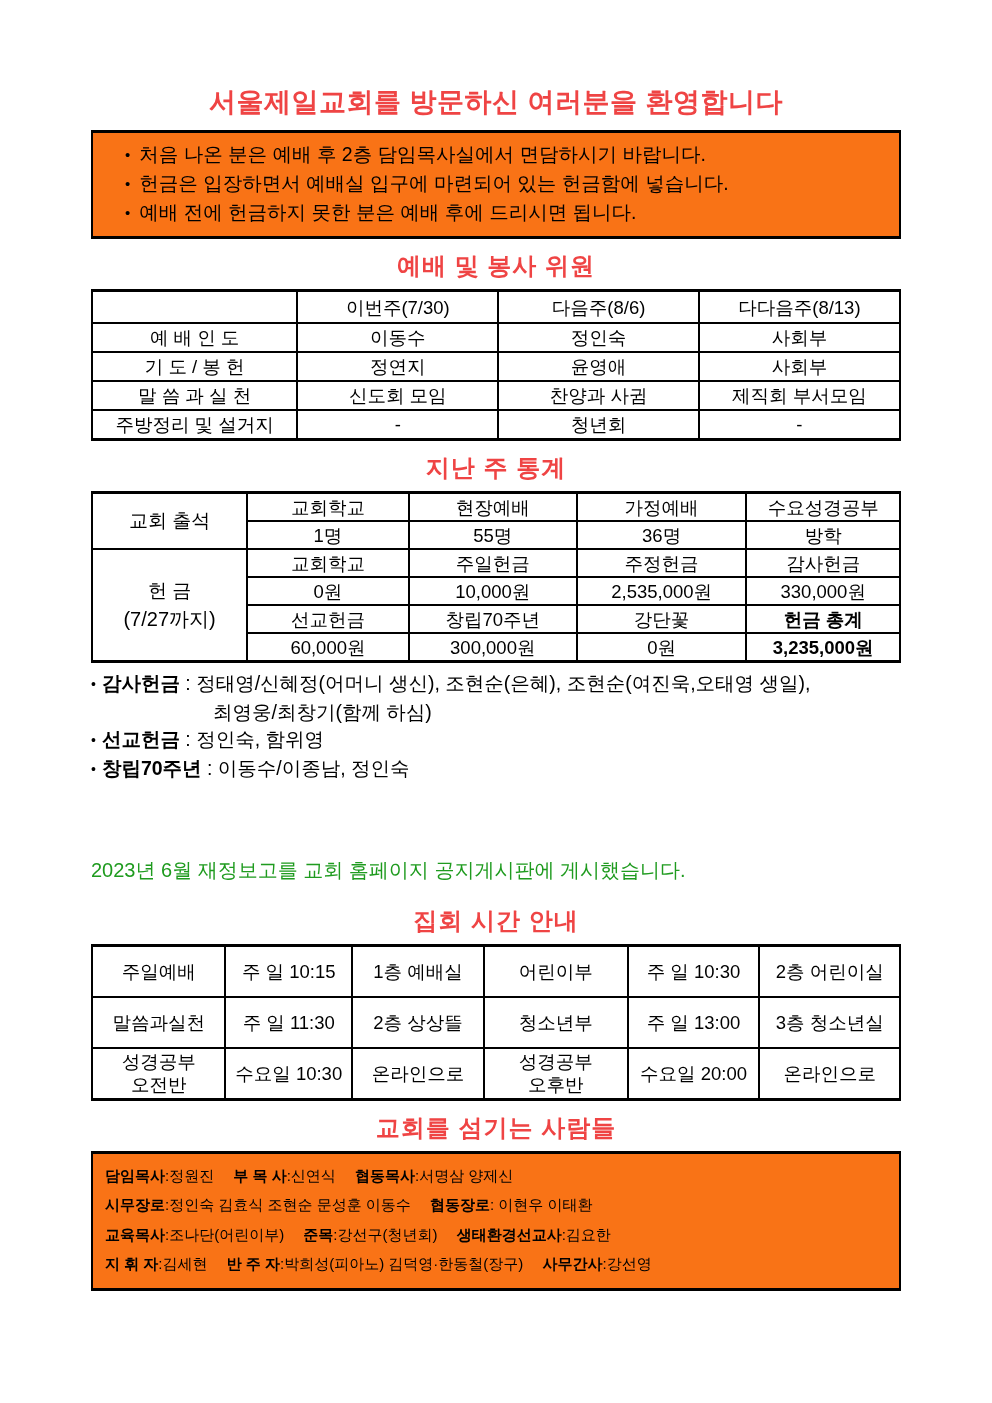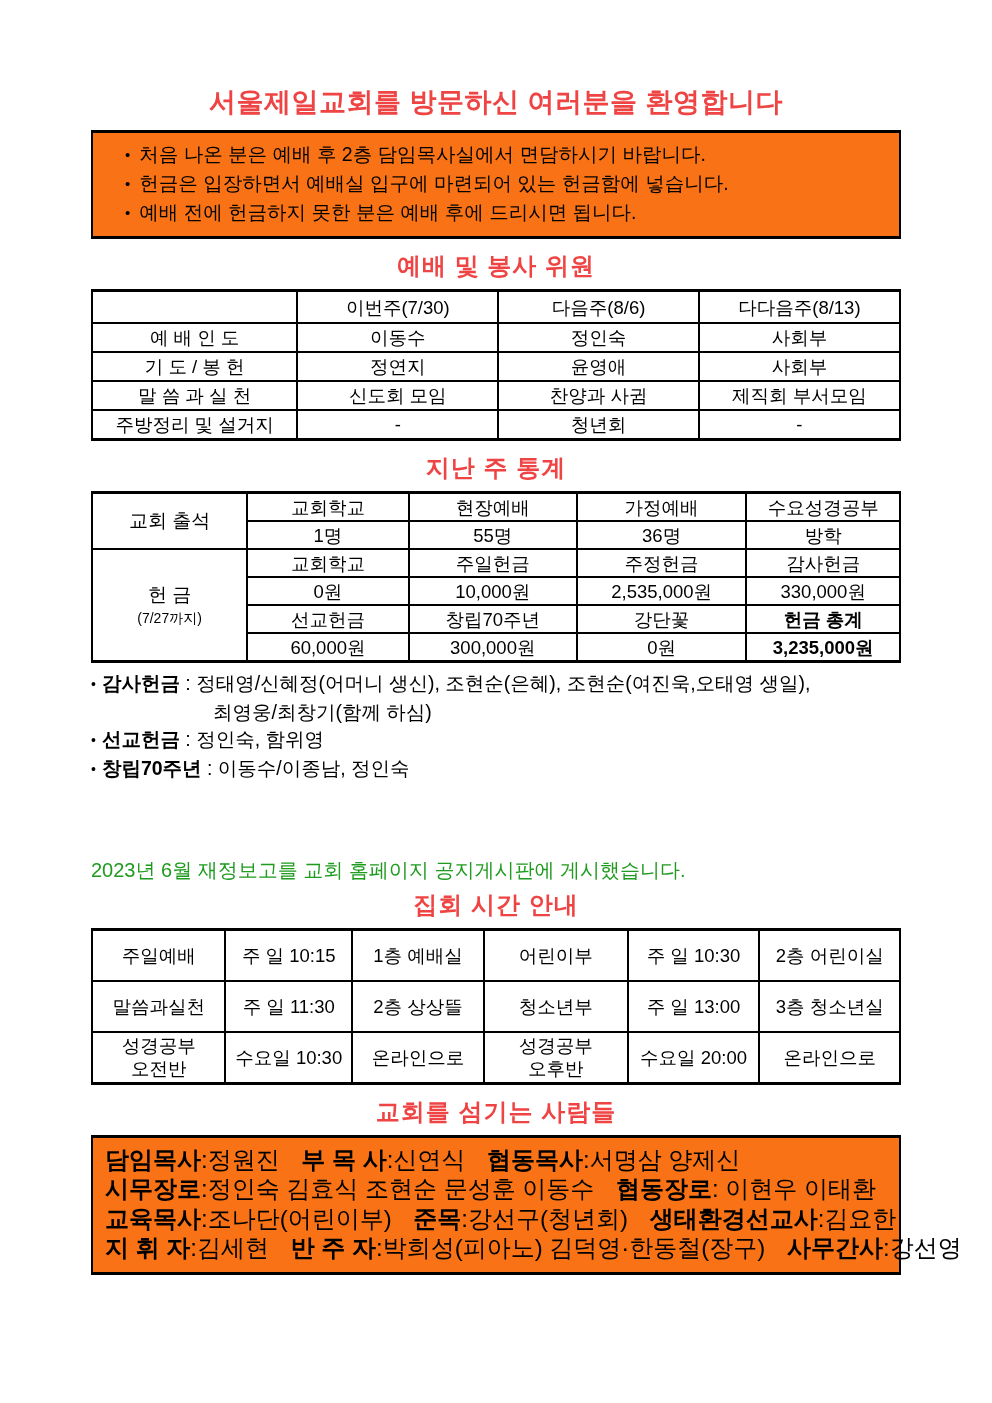--- a/index.html
+++ b/index.html
@@ -17,32 +17,32 @@
   .bullet{font-size:15px;margin-right:9px;vertical-align:1px;}
 
   table.tbl{border-collapse:collapse;width:100%;table-layout:fixed;
             border:2px solid #000;border-top-width:3px;border-bottom-width:3px;}
   table.tbl td{border:2px solid #000;text-align:center;vertical-align:middle;
                font-size:18.5px;padding:0;overflow:hidden;}
   .worship td{height:27px;}
   .worship tr.header-row td{height:30px;}
   .stats td{height:26px;}
   .stats td.side{font-size:19px;}
-  .stats .lbl2{font-size:14px;margin-top:2px;}
+  .stats .lbl2{font-size:20px;margin-top:2px;}
   .schedule td{height:49px;white-space:pre-line;line-height:23px;}
   .bold{font-weight:bold;}
 
   .notes{margin-top:7px;font-size:19.5px;line-height:27.5px;}
   .note .bullet{font-size:14px;margin-right:6px;}
   .note-cont{padding-left:122px;}
 
   .announce{margin-top:74px;text-align:left;color:#1f9b1f;font-weight:normal;
             font-size:20px;line-height:27.5px;}
 
-  .staff-box{margin-top:1px;padding:7px 28px 9px 12px;font-size:24px;line-height:29.5px;white-space:nowrap;}
+  .staff-box{margin-top:1px;padding:7px 28px 9px 12px;font-size:15px;line-height:29.5px;white-space:nowrap;}
   .seg{margin-right:15px;}
   .seg:last-child{margin-right:0;}
 </style>
 </head>
 <body>
 
 <div class="page">
 
   <h1 class="title red center">서울제일교회를 방문하신 여러분을 환영합니다</h1>
 
@@ -166,21 +166,21 @@
     </div>
     <div class="note">
       <span class="bullet">•</span><b>창립70주년</b><span> : 이동수/이종남, 정인숙</span>
     </div>
   </div>
 
   <div class="announce">
     <div>2023년 6월 재정보고를 교회 홈페이지 공지게시판에 게시했습니다.</div>
   </div>
 
-  <h2 class="section red center" style="margin-top:4px;">집회 시간 안내</h2>
+  <h2 class="section red center" style="margin-top:20px;">집회 시간 안내</h2>
 
   <table class="tbl schedule">
     <colgroup>
         <col style="width:16.5%">
         <col style="width:15.7%">
         <col style="width:16.3%">
         <col style="width:17.8%">
         <col style="width:16.3%">
         <col style="width:17.4%">
       </colgroup>

